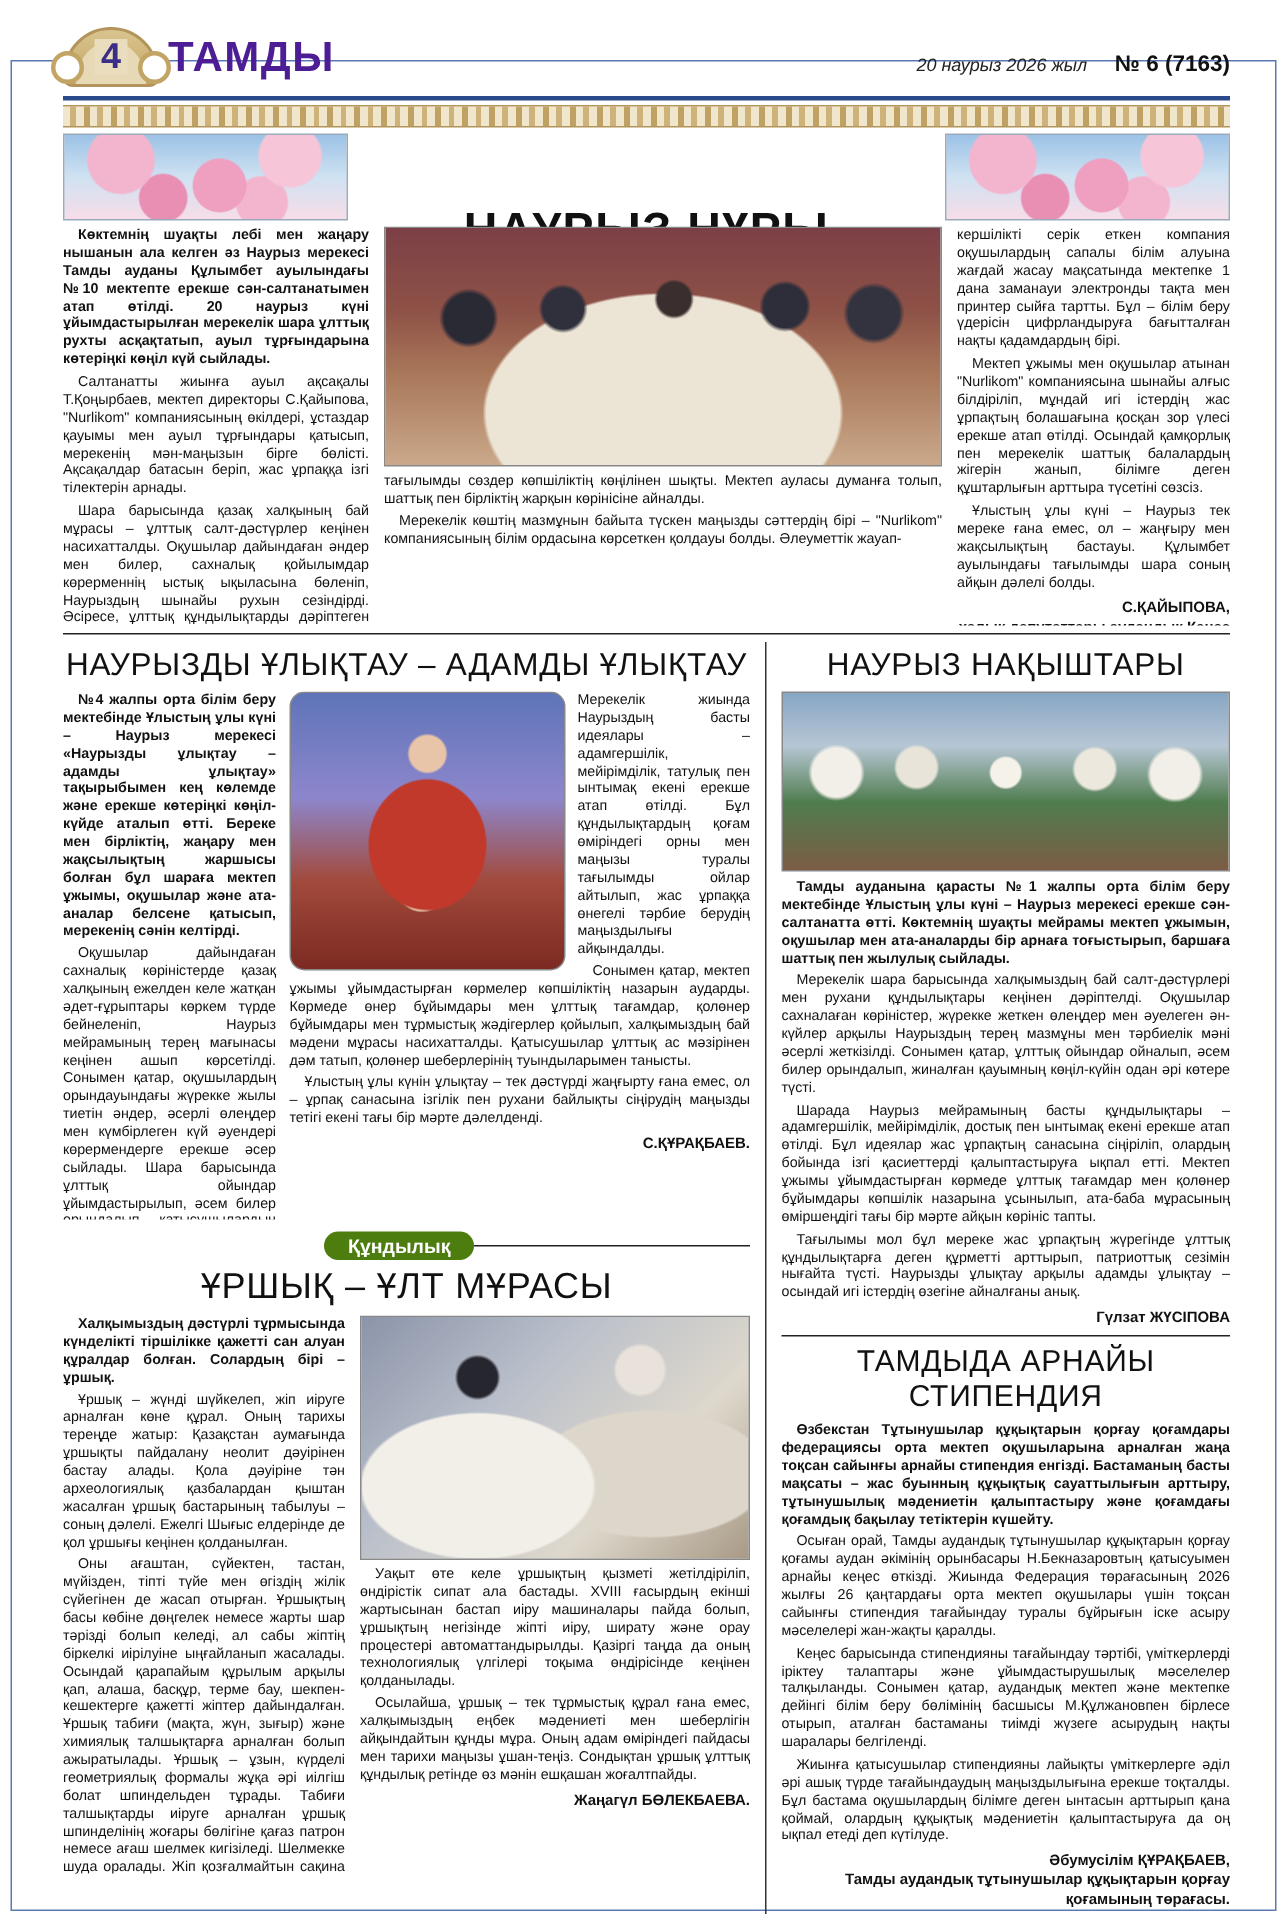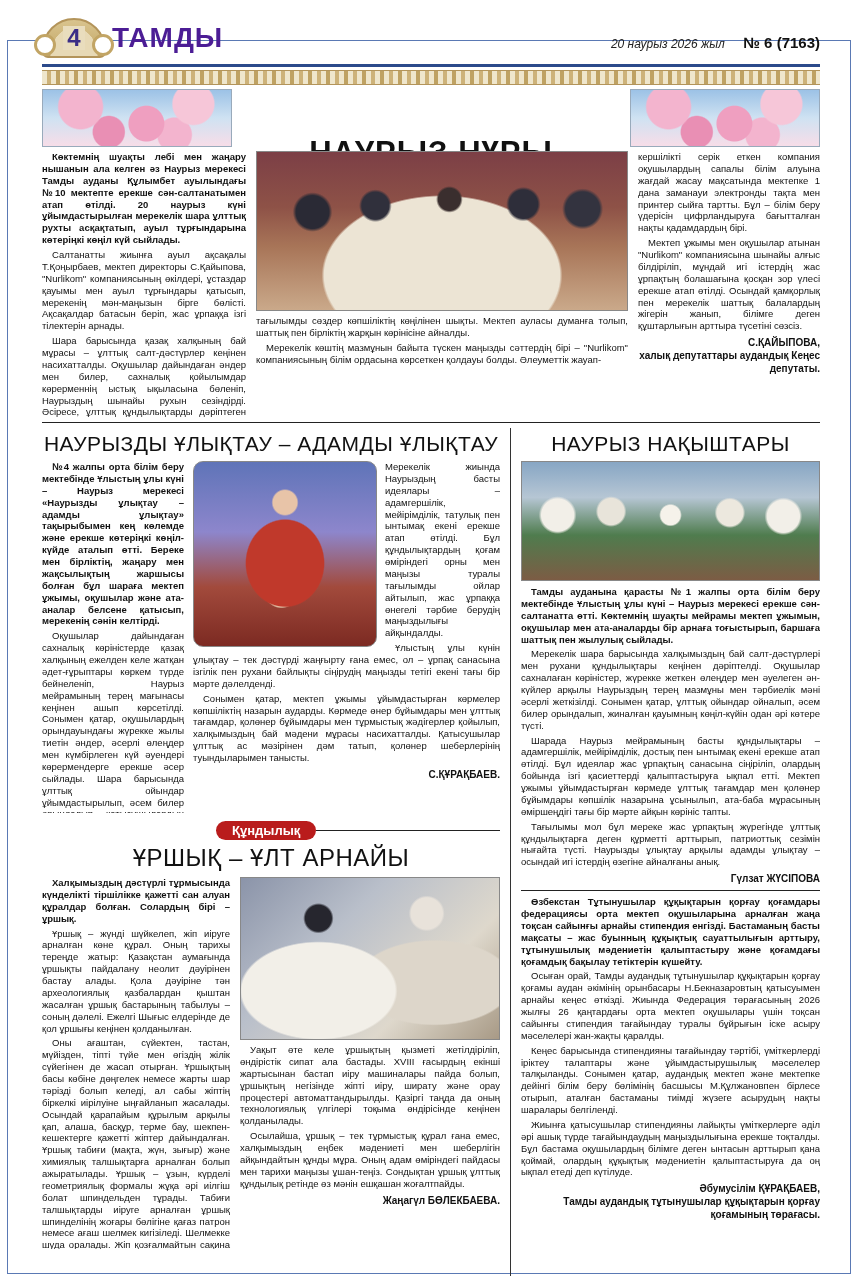--- a/index.html
+++ b/index.html
@@ -70,21 +70,21 @@
   .sec-title { font-size:21px; font-weight:normal; text-align:center; letter-spacing:.5px; margin:4px 0 5px; }
   .a2-body { display:grid; grid-template-columns:142px 1fr; gap:9px; height:352px; overflow:hidden; }
   .ph-a2 { float:left; width:184px; height:186px; margin:0 8px 4px 0; border-radius:10px; background:
       radial-gradient(circle at 50% 22%, #e8c4a8 0 7%, transparent 8%),
       radial-gradient(ellipse at 50% 55%, #c0392b 0 30%, transparent 31%),
       radial-gradient(circle at 48% 70%, #f5e9c8 0 10%, transparent 11%),
       linear-gradient(180deg,#5f74b8 0%,#8d86cc 38%,#a24a3c 68%,#7c2a22 100%); }
 
   .badge-row { display:flex; align-items:center; margin:8px 0 4px; }
   .badge-row .line { flex:1; border-top:1.5px solid #222; }
-  .badge { background:#b91c1c; color:#fff; font-weight:bold; font-size:13px; padding:2px 16px; border-radius:13px; margin:0 0 0 38%; }
+  .badge { background:#4d7c0f; color:#fff; font-weight:bold; font-size:13px; padding:2px 16px; border-radius:13px; margin:0 0 0 38%; }
 
   .a4-title { font-size:24px; }
   .a4-body { display:grid; grid-template-columns:188px 1fr; gap:10px; height:372px; overflow:hidden; }
   .ph-a4 { height:163px; margin-bottom:4px; background:
       radial-gradient(circle at 30% 25%, #26262e 0 6%, transparent 7%),
       radial-gradient(circle at 72% 22%, #e8e2da 0 7%, transparent 8%),
       radial-gradient(ellipse at 30% 70%, #f2efe8 0 30%, transparent 31%),
       radial-gradient(ellipse at 75% 65%, #ddd6ca 0 28%, transparent 29%),
       linear-gradient(135deg,#8b94a9 0%,#b9bfca 35%,#ded8cc 70%,#a89a86 100%); }
 
@@ -136,20 +136,21 @@
           <p class="body indent">Шара барысында қазақ халқының бай мұрасы – ұлттық салт-дәстүрлер кеңінен насихатталды. Оқушылар дайындаған әндер мен билер, сахналық қойылымдар көрерменнің ыстық ықыласына бөленіп, Наурыздың шынайы рухын сезіндірді. Әсіресе, ұлттық құндылықтарды дәріптеген әсерлі көріністер мен</p>
         </div>
         <div>
           <div class="photo ph-a1"></div>
           <p class="body">тағылымды сөздер көпшіліктің көңілінен шықты. Мектеп ауласы думанға толып, шаттық пен бірліктің жарқын көрінісіне айналды.</p>
           <p class="body indent">Мерекелік көштің мазмұнын байыта түскен маңызды сәттердің бірі – "Nurlikom" компаниясының білім ордасына көрсеткен қолдауы болды. Әлеуметтік жауап-</p>
         </div>
         <div>
           <p class="body">кершілікті серік еткен компания оқушылардың сапалы білім алуына жағдай жасау мақсатында мектепке 1 дана заманауи электронды тақта мен принтер сыйға тартты. Бұл – білім беру үдерісін цифрландыруға бағытталған нақты қадамдардың бірі.</p>
           <p class="body indent">Мектеп ұжымы мен оқушылар атынан "Nurlikom" компаниясына шынайы алғыс білдіріліп, мұндай игі істердің жас ұрпақтың болашағына қосқан зор үлесі ерекше атап өтілді. Осындай қамқорлық пен мерекелік шаттық балалардың жігерін жанып, білімге деген құштарлығын арттыра түсетіні сөзсіз.</p>
+          <p class="body indent">Ұлыстың ұлы күні – Наурыз тек мереке ғана емес, ол – жаңғыру мен жақсылықтың бастауы. Құлымбет ауылындағы тағылымды шара соның айқын дәлелі болды.</p>
           <div class="byline">
             <div>С.ҚАЙЫПОВА,</div>
             <div>халық депутаттары аудандық Кеңес депутаты.</div>
           </div>
         </div>
       </div>
     </section>
 
     <div class="hrule"></div>
 
@@ -160,34 +161,34 @@
         <section>
           <div class="sec-title">НАУРЫЗДЫ ҰЛЫҚТАУ – АДАМДЫ ҰЛЫҚТАУ</div>
           <div class="a2-body">
             <div>
               <p class="body lead indent">№4 жалпы орта білім беру мектебінде Ұлыстың ұлы күні – Наурыз мерекесі «Наурызды ұлықтау – адамды ұлықтау» тақырыбымен кең көлемде және ерекше көтеріңкі көңіл-күйде аталып өтті. Береке мен бірліктің, жаңару мен жақсылықтың жаршысы болған бұл шараға мектеп ұжымы, оқушылар және ата-аналар белсене қатысып, мерекенің сәнін келтірді.</p>
               <p class="body indent">Оқушылар дайындаған сахналық көріністерде қазақ халқының ежелден келе жатқан әдет-ғұрыптары көркем түрде бейнеленіп, Наурыз мейрамының терең мағынасы кеңінен ашып көрсетілді. Сонымен қатар, оқушылардың орындауындағы жүрекке жылы тиетін әндер, әсерлі өлеңдер мен күмбірлеген күй әуендері көрермендерге ерекше әсер сыйлады. Шара барысында ұлттық ойындар ұйымдастырылып, әсем билер орындалып, қатысушылардың мерекелік көңіл-күйін еселей түсті. Әсіресе, жастардың белсенділігі мен өнерге деген қызығушылығы көпшіліктің ризашылығын тудырды.</p>
             </div>
             <div>
               <div class="photo ph-a2"></div>
               <p class="body">Мерекелік жиында Наурыздың басты идеялары – адамгершілік, мейірімділік, татулық пен ынтымақ екені ерекше атап өтілді. Бұл құндылықтардың қоғам өміріндегі орны мен маңызы туралы тағылымды ойлар айтылып, жас ұрпаққа өнегелі тәрбие берудің маңыздылығы айқындалды.</p>
+              <p class="body indent">Сонымен қатар, мектеп ұжымы ұйымдастырған көрмелер көпшіліктің назарын аударды. Көрмеде өнер бұйымдары мен ұлттық тағамдар, қолөнер бұйымдары мен тұрмыстық жәдігерлер қойылып, халқымыздың бай мәдени мұрасы насихатталды. Қатысушылар ұлттық ас мәзірінен дәм татып, қолөнер шеберлерінің туындыларымен танысты.</p>
               <p class="body indent">Ұлыстың ұлы күнін ұлықтау – тек дәстүрді жаңғырту ғана емес, ол – ұрпақ санасына ізгілік пен рухани байлықты сіңірудің маңызды тетігі екені тағы бір мәрте дәлелденді.</p>
-              <p class="body indent">Сонымен қатар, мектеп ұжымы ұйымдастырған көрмелер көпшіліктің назарын аударды. Көрмеде өнер бұйымдары мен ұлттық тағамдар, қолөнер бұйымдары мен тұрмыстық жәдігерлер қойылып, халқымыздың бай мәдени мұрасы насихатталды. Қатысушылар ұлттық ас мәзірінен дәм татып, қолөнер шеберлерінің туындыларымен танысты.</p>
               <div class="byline">С.ҚҰРАҚБАЕВ.</div>
             </div>
           </div>
         </section>
 
         <div class="badge-row">
           <div class="badge">Құндылық</div>
           <div class="line"></div>
         </div>
 
         <section>
-          <div class="sec-title a4-title">ҰРШЫҚ – ҰЛТ АРНАЙЫ</div>
+          <div class="sec-title a4-title">ҰРШЫҚ – ҰЛТ МҰРАСЫ</div>
           <div class="a4-body">
             <div>
               <p class="body lead indent">Халқымыздың дәстүрлі тұрмысында күнделікті тіршілікке қажетті сан алуан құралдар болған. Солардың бірі – ұршық.</p>
               <p class="body indent">Ұршық – жүнді шүйкелеп, жіп иіруге арналған көне құрал. Оның тарихы тереңде жатыр: Қазақстан аумағында ұршықты пайдалану неолит дәуірінен бастау алады. Қола дәуіріне тән археологиялық қазбалардан қыштан жасалған ұршық бастарының табылуы – соның дәлелі. Ежелгі Шығыс елдерінде де қол ұршығы кеңінен қолданылған.</p>
               <p class="body indent">Оны ағаштан, сүйектен, тастан, мүйізден, тіпті түйе мен өгіздің жілік сүйегінен де жасап отырған. Ұршықтың басы көбіне дөңгелек немесе жарты шар тәрізді болып келеді, ал сабы жіптің біркелкі иірілуіне ыңғайланып жасалады. Осындай қарапайым құрылым арқылы қап, алаша, басқұр, терме бау, шекпен-кешектерге қажетті жіптер дайындалған. Ұршық табиғи (мақта, жүн, зығыр) және химиялық талшықтарға арналған болып ажыратылады. Ұршық – ұзын, күрделі геометриялық формалы жұқа әрі иілгіш болат шпиндельден тұрады. Табиғи талшықтарды иіруге арналған ұршық шпинделінің жоғары бөлігіне қағаз патрон немесе ағаш шелмек кигізіледі. Шелмекке шуда оралады. Жіп қозғалмайтын сақина бойымен сырғанайтын жүгіртпе арқылы ұршыққа келеді. Ұршықтың айналуы кезінде шуда жіп тартылады және жүгіртпенің сақина бойымен қозғалуын қамтамасыз етеді.</p>
             </div>
             <div>
               <div class="photo ph-a4"></div>
               <p class="body indent">Уақыт өте келе ұршықтың қызметі жетілдіріліп, өндірістік сипат ала бастады. XVIII ғасырдың екінші жартысынан бастап иіру машиналары пайда болып, ұршықтың негізінде жіпті иіру, ширату және орау процестері автоматтандырылды. Қазіргі таңда да оның технологиялық үлгілері тоқыма өндірісінде кеңінен қолданылады.</p>
               <p class="body indent">Осылайша, ұршық – тек тұрмыстық құрал ғана емес, халқымыздың еңбек мәдениеті мен шеберлігін айқындайтын құнды мұра. Оның адам өміріндегі пайдасы мен тарихи маңызы ұшан-теңіз. Сондықтан ұршық ұлттық құндылық ретінде өз мәнін ешқашан жоғалтпайды.</p>
@@ -207,20 +208,24 @@
           <p class="body lead indent">Тамды ауданына қарасты №1 жалпы орта білім беру мектебінде Ұлыстың ұлы күні – Наурыз мерекесі ерекше сән-салтанатта өтті. Көктемнің шуақты мейрамы мектеп ұжымын, оқушылар мен ата-аналарды бір арнаға тоғыстырып, баршаға шаттық пен жылулық сыйлады.</p>
           <p class="body indent">Мерекелік шара барысында халқымыздың бай салт-дәстүрлері мен рухани құндылықтары кеңінен дәріптелді. Оқушылар сахналаған көріністер, жүрекке жеткен өлеңдер мен әуелеген ән-күйлер арқылы Наурыздың терең мазмұны мен тәрбиелік мәні әсерлі жеткізілді. Сонымен қатар, ұлттық ойындар ойналып, әсем билер орындалып, жиналған қауымның көңіл-күйін одан әрі көтере түсті.</p>
           <p class="body indent">Шарада Наурыз мейрамының басты құндылықтары – адамгершілік, мейірімділік, достық пен ынтымақ екені ерекше атап өтілді. Бұл идеялар жас ұрпақтың санасына сіңіріліп, олардың бойында ізгі қасиеттерді қалыптастыруға ықпал етті. Мектеп ұжымы ұйымдастырған көрмеде ұлттық тағамдар мен қолөнер бұйымдары көпшілік назарына ұсынылып, ата-баба мұрасының өміршеңдігі тағы бір мәрте айқын көрініс тапты.</p>
           <p class="body indent">Тағылымы мол бұл мереке жас ұрпақтың жүрегінде ұлттық құндылықтарға деген құрметті арттырып, патриоттық сезімін нығайта түсті. Наурызды ұлықтау арқылы адамды ұлықтау – осындай игі істердің өзегіне айналғаны анық.</p>
           <div class="byline">Гүлзат ЖҮСІПОВА</div>
         </section>
 
         <div class="hrule"></div>
 
         <section>
+          <div class="sec-title a5-title">
+            <div>ТАМДЫДА АРНАЙЫ</div>
+            <div>СТИПЕНДИЯ</div>
+          </div>
           <p class="body lead indent">Өзбекстан Тұтынушылар құқықтарын қорғау қоғамдары федерациясы орта мектеп оқушыларына арналған жаңа тоқсан сайынғы арнайы стипендия енгізді. Бастаманың басты мақсаты – жас буынның құқықтық сауаттылығын арттыру, тұтынушылық мәдениетін қалыптастыру және қоғамдағы қоғамдық бақылау тетіктерін күшейту.</p>
           <p class="body indent">Осыған орай, Тамды аудандық тұтынушылар құқықтарын қорғау қоғамы аудан әкімінің орынбасары Н.Бекназаровтың қатысуымен арнайы кеңес өткізді. Жиында Федерация төрағасының 2026 жылғы 26 қаңтардағы орта мектеп оқушылары үшін тоқсан сайынғы стипендия тағайындау туралы бұйрығын іске асыру мәселелері жан-жақты қаралды.</p>
           <p class="body indent">Кеңес барысында стипендияны тағайындау тәртібі, үміткерлерді іріктеу талаптары және ұйымдастырушылық мәселелер талқыланды. Сонымен қатар, аудандық мектеп және мектепке дейінгі білім беру бөлімінің басшысы М.Құлжановпен бірлесе отырып, аталған бастаманы тиімді жүзеге асырудың нақты шаралары белгіленді.</p>
           <p class="body indent">Жиынға қатысушылар стипендияны лайықты үміткерлерге әділ әрі ашық түрде тағайындаудың маңыздылығына ерекше тоқталды. Бұл бастама оқушылардың білімге деген ынтасын арттырып қана қоймай, олардың құқықтық мәдениетін қалыптастыруға да оң ықпал етеді деп күтілуде.</p>
           <div class="byline">
             <div>Әбумусілім ҚҰРАҚБАЕВ,</div>
             <div>Тамды аудандық тұтынушылар құқықтарын қорғау қоғамының төрағасы.</div>
           </div>
         </section>
       </div>

